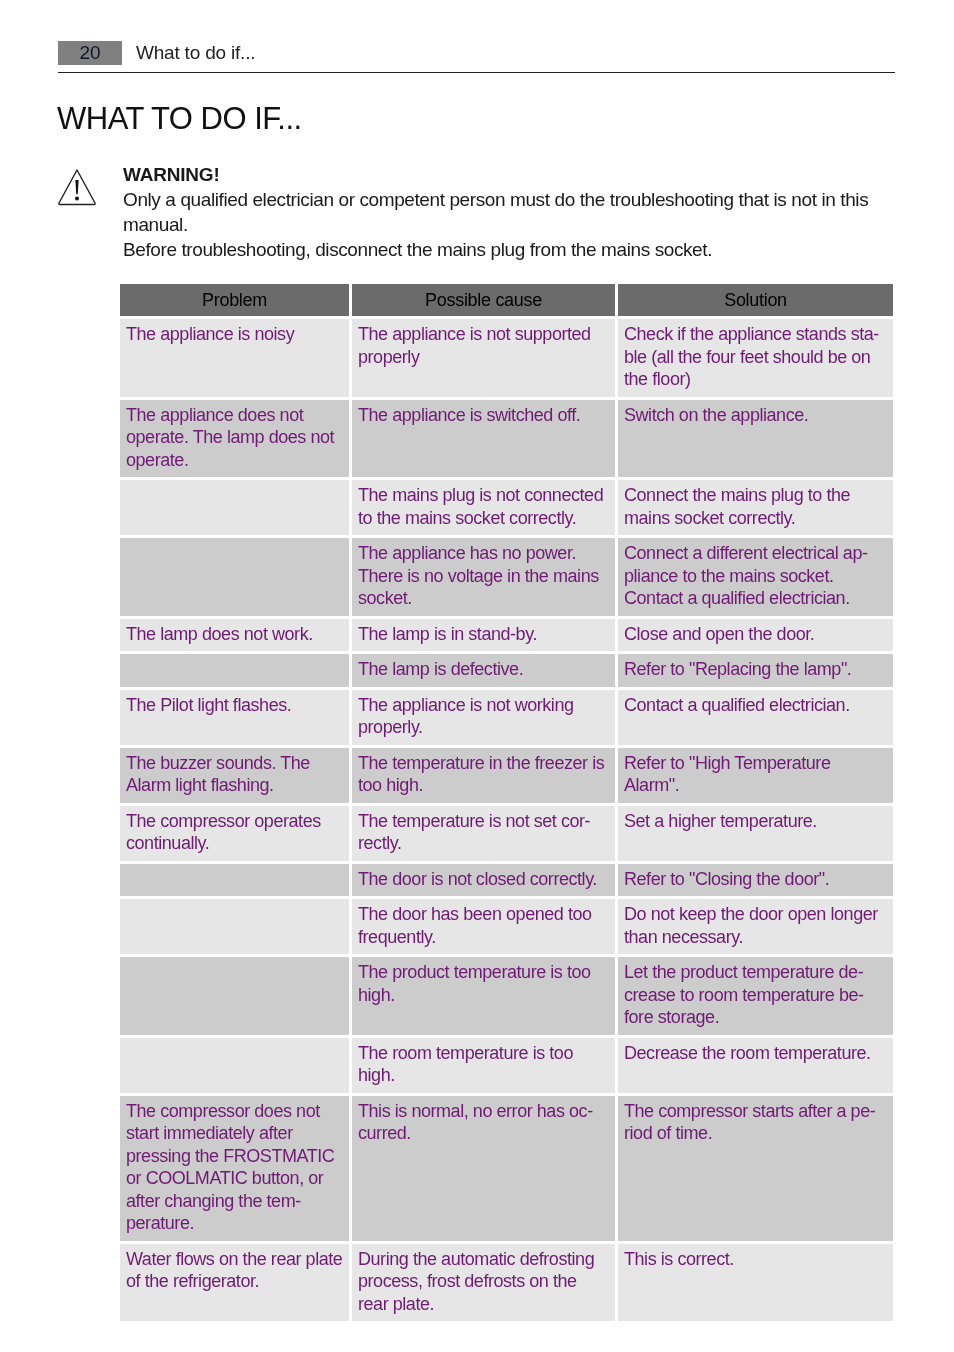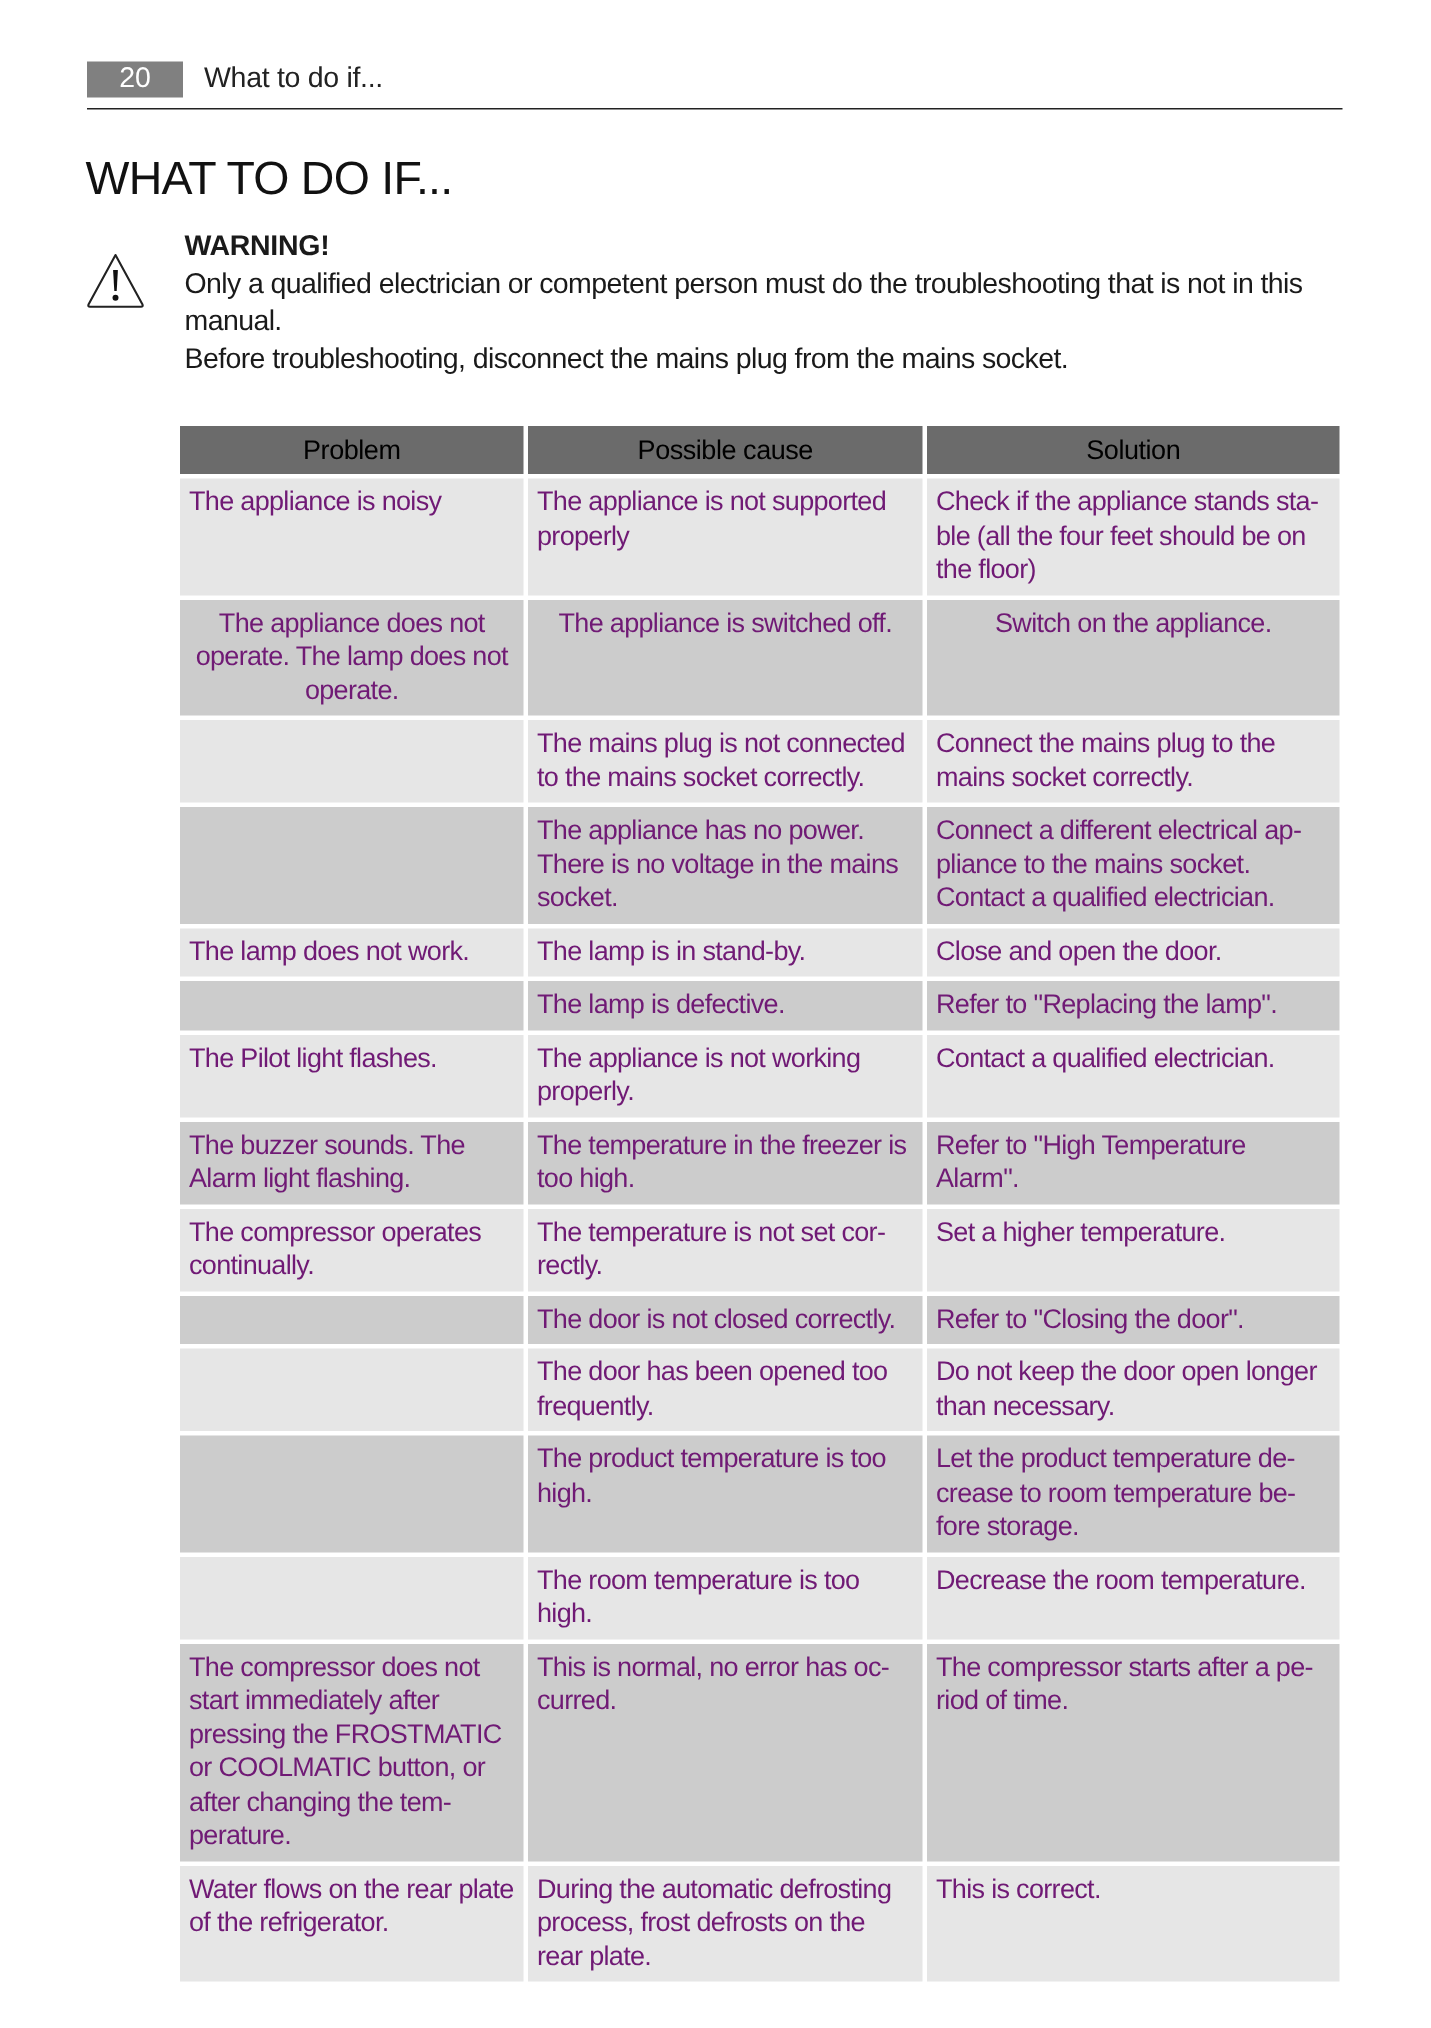--- a/index.html
+++ b/index.html
@@ -2,25 +2,25 @@
 <html><head>
 <meta charset="utf-8">
 <style>
   html, body { margin: 0; padding: 0; background: #ffffff; }
   body {
     width: 954px; height: 1352px; position: relative; overflow: hidden;
     font-family: "Liberation Sans Narrow", "Liberation Sans", sans-serif;
     color: #1a1a1a;
   }
   .header { position: absolute; left: 58px; top: 40px; width: 837px; height: 32px; border-bottom: 1px solid #222; }
-  .page-num { position: absolute; left: 0; top: 1px; width: 64px; height: 24px; background: #808080; color: #ffffff; font-size: 19px; text-align: center; line-height: 24px; }
+  .page-num { position: absolute; left: 0; top: 1px; width: 64px; height: 24px; background: #808080; color: #0f172a; font-size: 19px; text-align: center; line-height: 24px; }
   .header-title { position: absolute; left: 78px; top: 0; font-size: 19px; line-height: 26px; color: #222; letter-spacing: -0.2px; }
   .title { position: absolute; left: 57px; top: 101px; font-size: 31px; font-weight: normal; margin: 0; letter-spacing: -0.5px; color: #111; }
   .warn-icon { position: absolute; left: 57px; top: 168px; width: 40px; height: 38px; }
-  .warning { position: absolute; left: 123px; top: 152px; width: 770px; font-size: 19px; line-height: 25px; letter-spacing: -0.4px; }
+  .warning { position: absolute; left: 123px; top: 162px; width: 770px; font-size: 19px; line-height: 25px; letter-spacing: -0.4px; }
   .warning .head { font-weight: bold; letter-spacing: -0.2px; }
   .warning p { margin: 0; }
   table.trouble { position: absolute; left: 120px; top: 284px; width: 776px; border-collapse: separate; border-spacing: 3px 3px; margin: -3px; table-layout: fixed; }
   table.trouble th { background: #6b6b6b; color: #000000; font-weight: normal; font-size: 18px; height: 32px; padding: 0; text-align: center; letter-spacing: -0.3px; }
   table.trouble td { vertical-align: top; font-size: 18px; line-height: 22.5px; padding: 4px 6px 6px 6px; letter-spacing: -0.45px; color: #701a75; }
   tr.light td { background: #e6e6e6; }
   tr.dark td { background: #cccccc; }
   col.c1 { width: 229px; } col.c2 { width: 263px; } col.c3 { width: 275px; }
 </style>
 </head>
@@ -57,21 +57,21 @@
       <th>Possible cause</th>
       <th>Solution</th>
     </tr>
   </thead>
   <tbody id="tbody">
       <tr class="light" style="height: 76px;">
         <td>The appliance is noisy</td>
         <td>The appliance is not supported properly</td>
         <td>Check if the appliance stands sta-ble (all the four feet should be on the floor)</td>
       </tr>
-      <tr class="dark" style="height: 76px; text-align: center;">
+      <tr class="dark" style="height: 76px;">
         <td>The appliance does not operate. The lamp does not operate.</td>
         <td>The appliance is switched off.</td>
         <td>Switch on the appliance.</td>
       </tr>
       <tr class="light" style="height: 54px;">
         <td></td>
         <td>The mains plug is not connected to the mains socket correctly.</td>
         <td>Connect the mains plug to the mains socket correctly.</td>
       </tr>
       <tr class="dark" style="height: 76px;">

